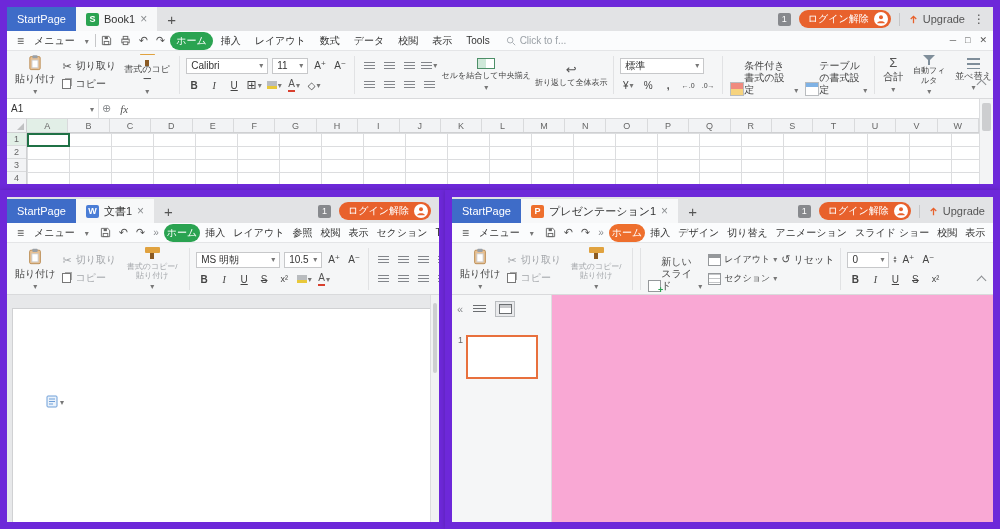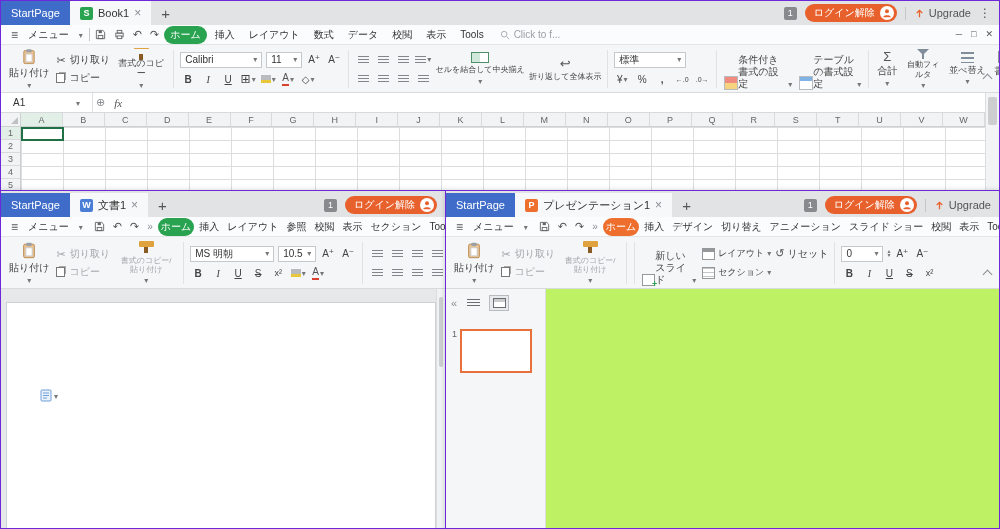--- a/index.html
+++ b/index.html
@@ -1,17 +1,17 @@
 <!DOCTYPE html>
 <html><head>
 <meta charset="utf-8">
 <style>
 *{margin:0;padding:0;box-sizing:border-box;font-family:"Liberation Sans","DejaVu Sans",sans-serif;}
 .screen{position:relative;width:1000px;height:529px;background:#dfe0e2;overflow:hidden;font-size:11px;color:#333;}
-.window{position:absolute;background:#bef264;border:1px solid #6d28d9;overflow:hidden;box-shadow:0 0 5px rgba(0,0,0,.18);}
+.window{position:absolute;background:#f9a8d4;border:7px solid #6d28d9;overflow:hidden;box-shadow:0 0 5px rgba(0,0,0,.18);}
 .w-sheet{left:0;top:0;width:1000px;height:191px;z-index:1;}
 .w-writer{left:0;top:190px;width:446px;height:339px;z-index:2;}
 .w-show{left:445px;top:190px;width:555px;height:339px;z-index:2;}
 
 .tabbar{display:flex;align-items:center;background:#e2e3e5;height:24px;position:relative;}
 .w-writer .tabbar,.w-show .tabbar{height:26px;padding-top:2px;}
 .tab{display:flex;align-items:center;height:100%;padding:0 10px;gap:5px;white-space:nowrap;}
 .tab.start{background:#3e6cc8;color:#fff;}
 .tab.doc{background:#f7f8f9;color:#333;}
 .file-ic{width:13px;height:13px;border-radius:2px;color:#fff;font-size:9px;font-weight:bold;display:inline-flex;align-items:center;justify-content:center;}
@@ -94,21 +94,21 @@
 .mini-rows{background-image:linear-gradient(#c4c6c8 1px,transparent 1px);background-size:100% 4px;}
 .mini-plus{position:relative;}
 .mini-plus::after{content:"+";position:absolute;right:-3px;bottom:-5px;font-size:9px;color:#2aa351;font-weight:bold;}
 .mini-layout{border-top:4px solid #95989b;}
 .lines-ic{width:11px;height:8px;background:repeating-linear-gradient(to bottom,#82858a 0 1px,transparent 1px 3px);}
 .slideic{width:13px;height:10px;border:1px solid #6b6e71;background:linear-gradient(180deg,#c9cacc 0 3px,#fff 3px);}
 .outlineic{width:13px;height:9px;background:repeating-linear-gradient(to bottom,#6b6e71 0 1px,transparent 1px 3px);}
 .spin{display:inline-flex;flex-direction:column;justify-content:center;line-height:.6;font-size:6px;color:#777;}
 
 .fbar{display:flex;align-items:center;height:20px;background:#fff;border-bottom:1px solid #d8d9db;}
-.cellref{width:92px;height:100%;border-right:1px solid #e0e1e3;display:flex;align-items:center;justify-content:space-between;padding:0 12px;font-size:10px;text-align:right;}
+.cellref{width:92px;height:100%;border-right:1px solid #e0e1e3;display:flex;align-items:center;justify-content:space-between;padding:0 4px;font-size:10px;text-align:right;}
 .fx{font-style:italic;font-family:"Liberation Serif",serif;color:#555;padding:0 6px;}
 .finput{flex:1;height:100%;background:#fff;}
 .colhead{display:flex;height:14px;background:#f2f3f5;border-bottom:1px solid #cfd0d2;font-size:9px;color:#666;}
 .corner{width:20px;border-right:1px solid #cfd0d2;position:relative;flex:none;}
 .corner::after{content:"";position:absolute;right:2px;bottom:2px;border-left:7px solid transparent;border-bottom:7px solid #c0c1c3;}
 .colcells{flex:1;display:flex;margin-right:14px;}
 .colcells span{flex:1;text-align:center;border-right:1px solid #d9dadc;line-height:14px;}
 .colcells span:first-child{background:#e2efe7;}
 .gridwrap{position:relative;height:65px;display:flex;}
 .rowhead{width:20px;background:#f2f3f5;border-right:1px solid #cfd0d2;font-size:9px;color:#666;flex:none;}
@@ -311,21 +311,21 @@
         <span class="merge-ic"></span>
         <span class="blbl fs8">セルを結合して中央揃え</span>
       </div>
       <div class="big" style="width:76px">
         <span class="ic wrapg"></span>
         <span class="blbl fs8">折り返して全体表示</span>
       </div>
       <span class="vdiv"></span>
       <div class="stack">
         <div class="srow">
-            <div class="combo" style="width:72px">
+            <div class="combo" style="width:84px">
               <span>標準</span>
             </div>
           </div>
         <div class="srow">
           <span class="ibtn icYen drop"></span>
           <span class="ibtn icPct"></span>
           <span class="ibtn icCom"></span>
           <span class="ibtn icDecL"></span>
           <span class="ibtn icDecR"></span>
         </div>

